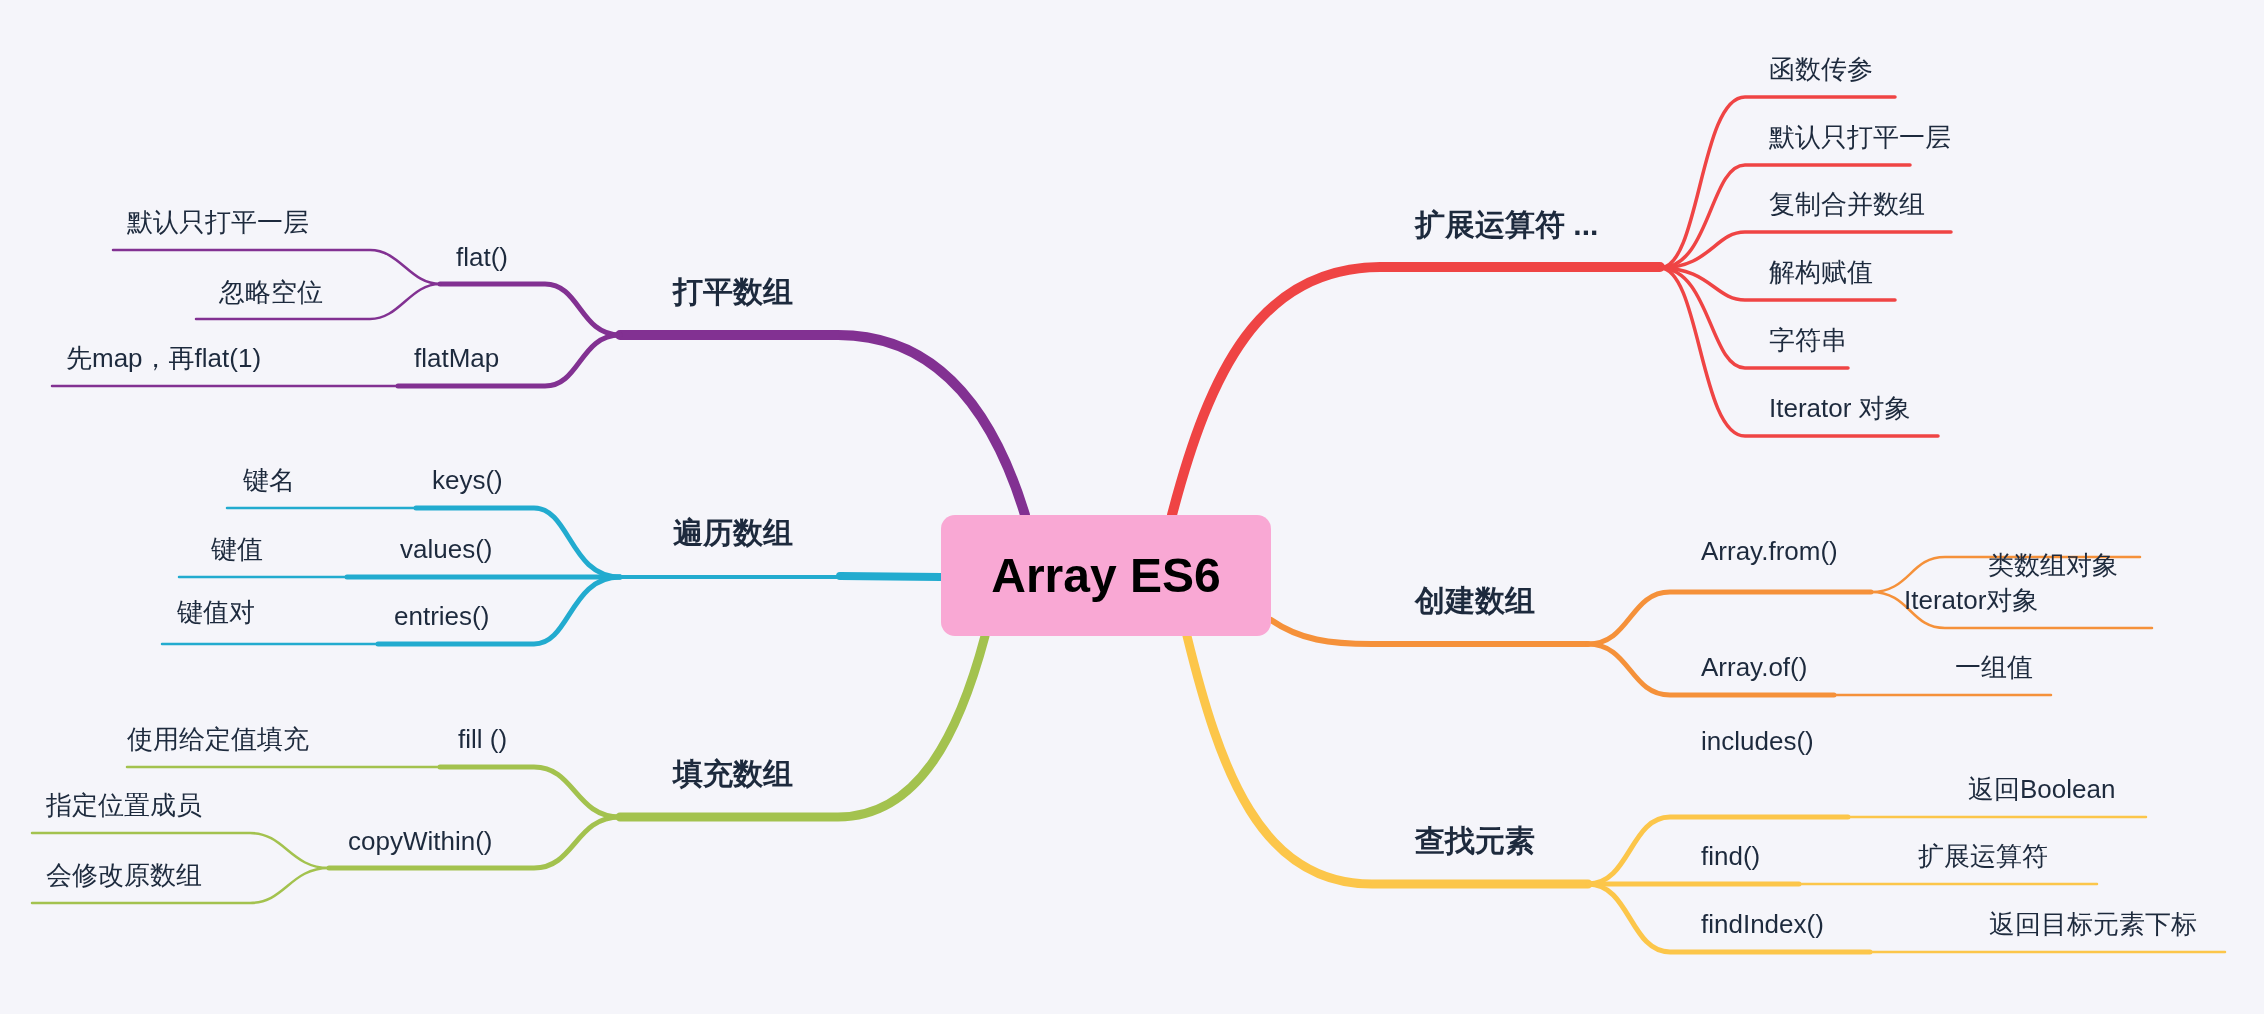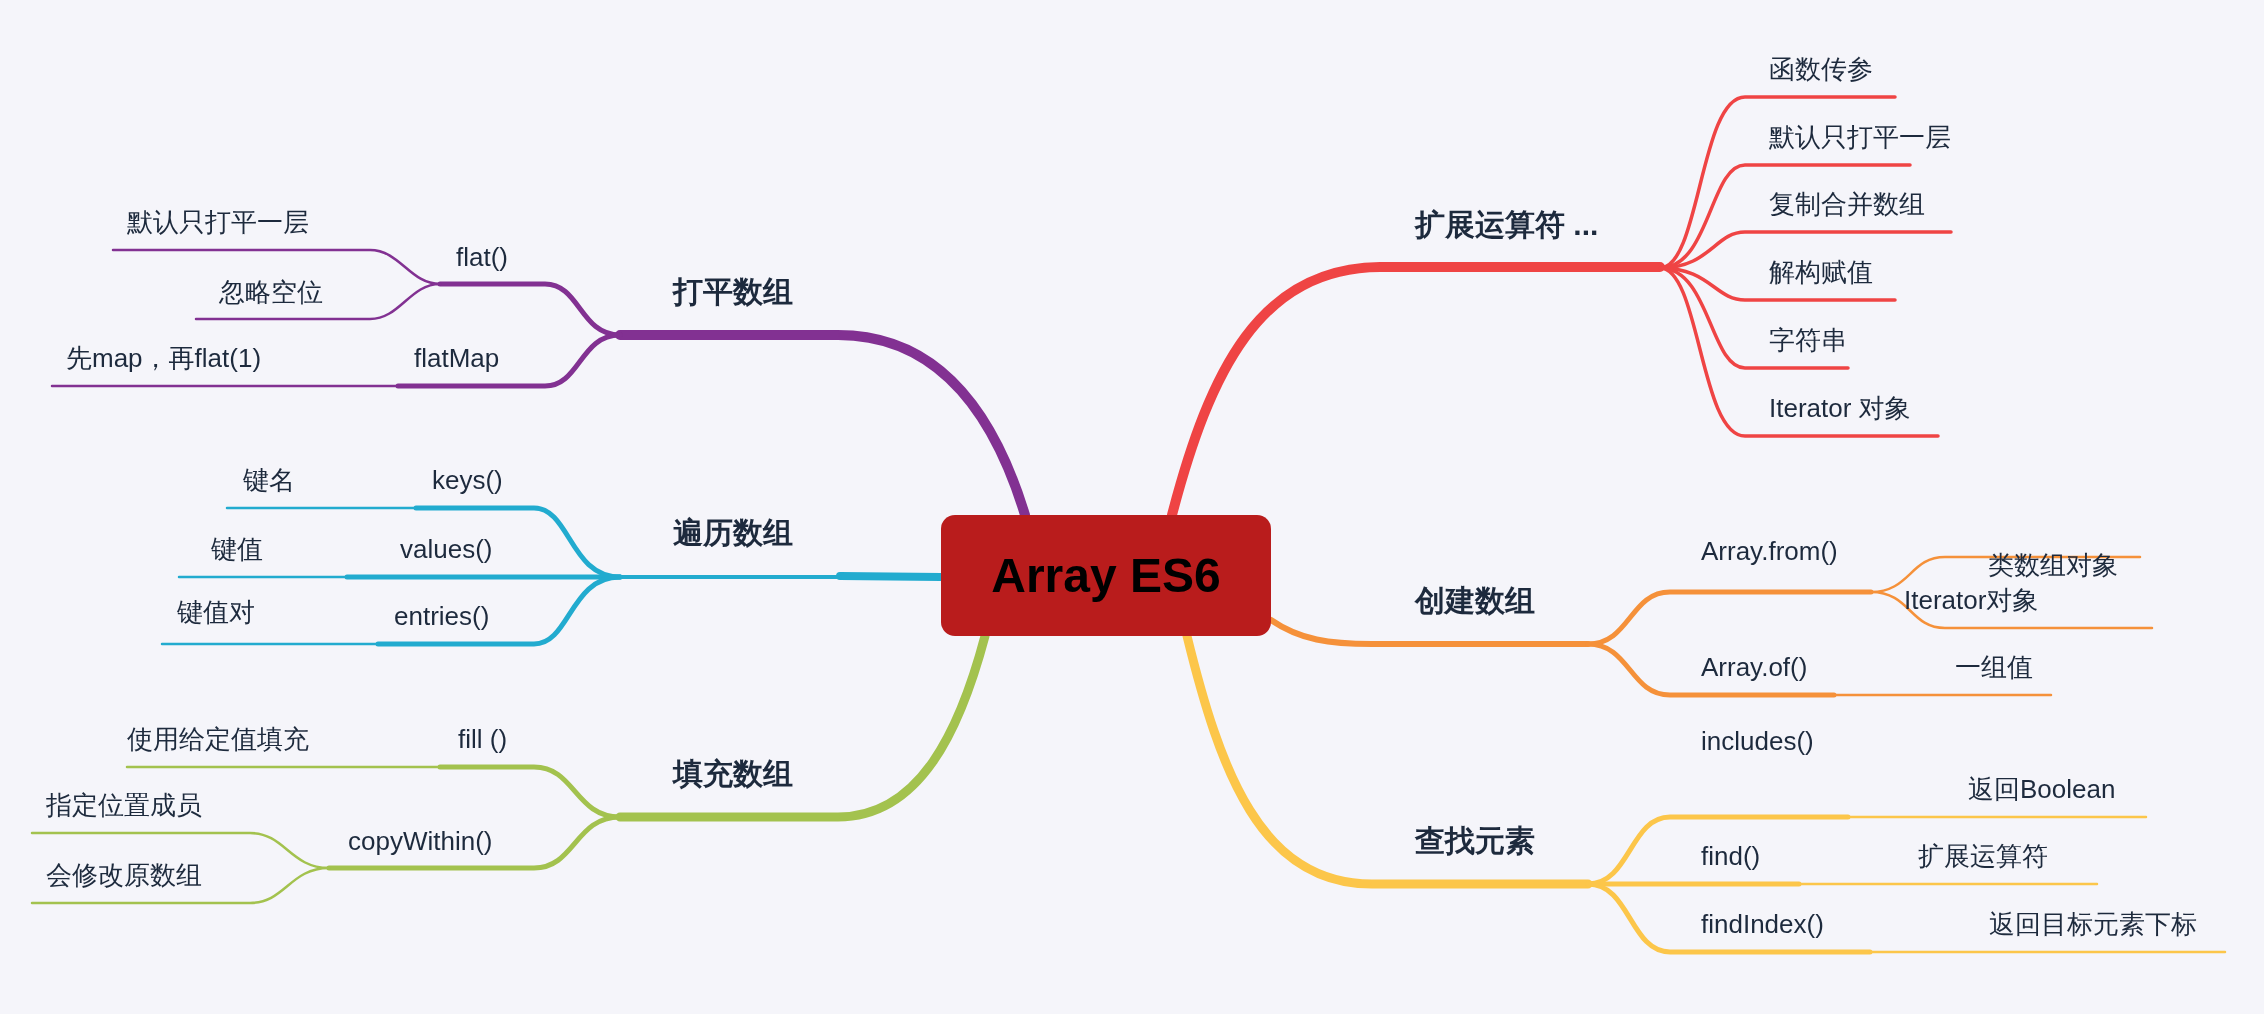--- a/index.html
+++ b/index.html
@@ -9,21 +9,21 @@
     font-family: "Liberation Sans", "DejaVu Sans", sans-serif;
     position: relative;
   }
   #canvas { position: absolute; left: 0; top: 0; width: 2264px; height: 1014px; }
   .lbl { position: absolute; color: #1D2A3D; white-space: nowrap; line-height: 1; }
   .main { font-size: 30px; font-weight: bold; }
   .sub { font-size: 26px; }
   .leaf { font-size: 26px; }
   .root {
     position: absolute; left: 941px; top: 515px; width: 330px; height: 121px;
-    background: #b91c1c; border-radius: 14px;
+    background: #f9a8d4; border-radius: 14px;
     display: flex; align-items: center; justify-content: center;
     font-size: 48px; font-weight: bold; color: #000000;
   }
 </style>
 </head>
 <body>
 
 <svg id="canvas" viewBox="0 0 2264 1014" xmlns="http://www.w3.org/2000/svg" fill="none" stroke-linecap="round">
 
   <g stroke="#EF4444">

